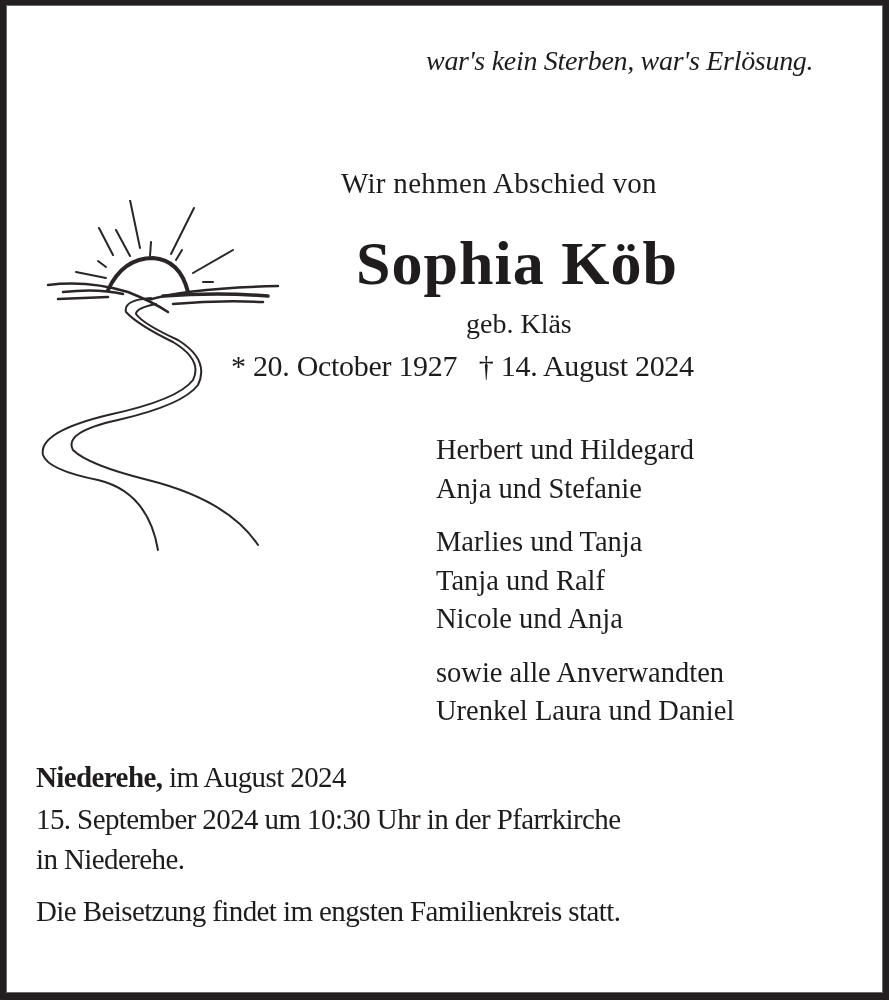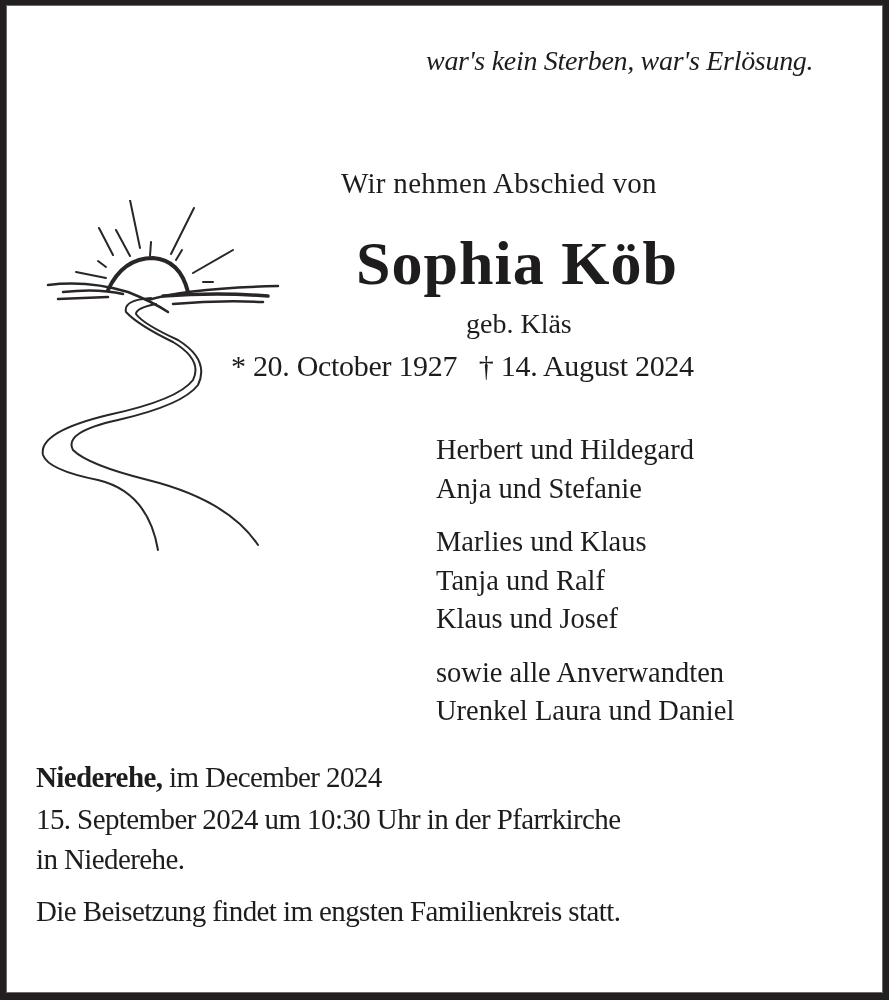--- a/index.html
+++ b/index.html
@@ -69,32 +69,32 @@
   <div class="name">Sophia Köb</div>
   <div class="maiden">geb. Kläs</div>
   <div class="dates"><span>* 20. October 1927</span>   <span>† 14. August 2024</span></div>
 
   <div class="mourners">
     <div class="group">
       <div>Herbert und Hildegard</div>
       <div>Anja und Stefanie</div>
     </div>
     <div class="group">
-      <div>Marlies und Klaus</div>
+      <div>Marlies und Tanja</div>
       <div>Tanja und Ralf</div>
-      <div>Klaus und Josef</div>
+      <div>Nicole und Anja</div>
     </div>
     <div class="group">
       <div>sowie alle Anverwandten</div>
       <div>Urenkel Laura und Daniel</div>
     </div>
   </div>
 
   <div class="footer">
-    <div class="place"><b>Niederehe,</b><span> im December 2024</span></div>
+    <div class="place"><b>Niederehe,</b><span> im August 2024</span></div>
     <div class="para">
       <div>15. September 2024 um 10:30 Uhr in der Pfarrkirche</div>
       <div>in Niederehe.</div>
     </div>
     <div class="last">Die Beisetzung findet im engsten Familienkreis statt.</div>
   </div>
 
 </div>
 
 </body></html>

